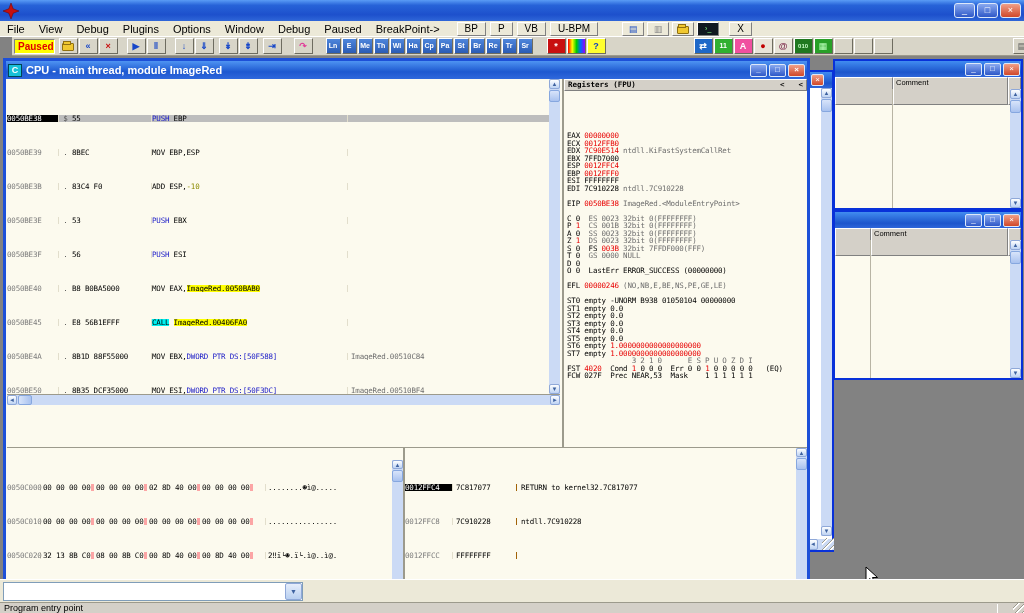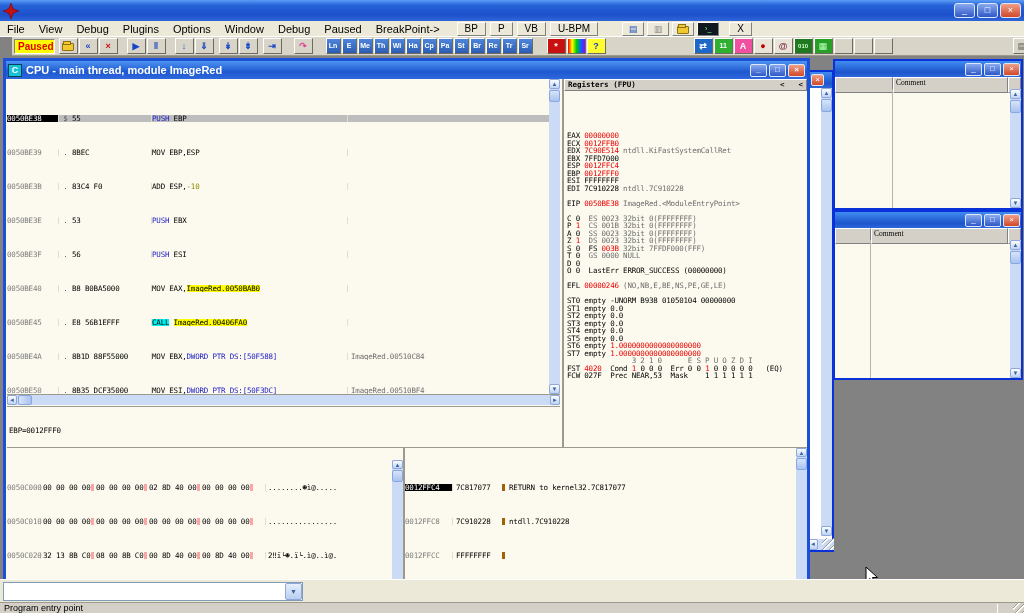--- a/index.html
+++ b/index.html
@@ -37,21 +37,21 @@
   .plug-red{background:#E8E4D8;color:#C00000}
   .plug-spiral{background:#E8E4D8;color:#803050;font-weight:bold}
   .plug-bin{background:#207820;color:#CFC;font-size:6px;font-weight:bold}
   .plug-mem{background:#28A028;color:#BFB}
 
   
   #mdi{left:0;top:56px;width:1024px;height:523px;background:#828282;overflow:hidden}
   .fwin{position:absolute;border:2px solid #0831D9;background:#FCFAEE}
   .ftitle{height:16px;background:linear-gradient(180deg,#418CF0 0%,#1C55CC 70%,#2E66DA 100%);display:flex;align-items:center;justify-content:flex-end;padding:0 1px}
   .fhead{height:12px;background:#D4D0C8;display:flex}
-  .hcell{background:#D4D0C8;border:1px solid;border-color:#FFF #808080 #808080 #FFF;height:16px;line-height:10px;font-size:7.5px;padding-left:2px;font-family:Liberation Serif, serif}
+  .hcell{background:#D4D0C8;border:1px solid;border-color:#FFF #808080 #808080 #FFF;height:28px;line-height:10px;font-size:7.5px;padding-left:2px;font-family:Liberation Sans, sans-serif}
   
   .vsb{position:absolute;width:11px;background:#CBDAF5}
   .hsb{position:absolute;height:11px;background:#CBDAF5}
   .sbtn{position:absolute;background:linear-gradient(#FDFEFF,#BED3F3);border:1px solid #8FA8D8;border-radius:2px;color:#3E62A0;font-size:6px;text-align:center;line-height:8px;overflow:hidden}
   .thm{position:absolute;background:linear-gradient(90deg,#D8E4FA,#A9C2EF);border:1px solid #86A7DF;border-radius:2px}
   .thmh{background:linear-gradient(#D8E4FA,#A9C2EF)}
 
   
   #cpu{left:3px;top:2px;width:807px;height:530px;border:3px solid #1D50D8;background:#FCFAEE;position:absolute;z-index:3}
   #cputitle{position:absolute;left:0;top:0;width:801px;height:18px;background:linear-gradient(180deg,#4E94F2 0%,#1E58D0 60%,#2F68DC 100%);display:flex;align-items:center;padding:0 2px;color:#fff;font-weight:bold;font-size:11px}
@@ -78,21 +78,21 @@
   #dump{position:absolute;left:1px;top:386px;width:396px;height:141px;background:#FCFAEE;border-top:1px solid #9C9A8C;overflow:hidden}
   .xrow{display:flex;height:7px;line-height:7px}
   .xa{width:34px;color:#7C7C7C;border-right:1px solid #E2DECC;flex:none}
   .xh{width:224px;flex:none;overflow:hidden}
   .hxg{display:inline-block;width:53px;border-right:3px solid #fca5a5;vertical-align:top;padding-left:2px}
   .xs{flex:1;border-left:1px solid #E2DECC;padding-left:2px;overflow:hidden}
   #stack{position:absolute;left:397px;top:386px;width:404px;height:141px;background:#FCFAEE;border-top:1px solid #9C9A8C;border-left:2px solid #9C9A8C;overflow:hidden}
   .srow{display:flex;height:7px;line-height:7px}
   .sa{width:48px;color:#7C7C7C;border-right:1px solid #E2DECC;flex:none}
   .sa.sel{background:#000;color:#FFF}
-  .sv{width:52px;border-right:3px solid #a16207;padding-left:3px;flex:none}
+  .sv{width:64px;border-right:1px solid #a16207;padding-left:3px;flex:none}
   .sc{flex:1;padding-left:4px;overflow:hidden}
 
   
   #comborow{left:0;top:579px;width:1024px;height:23px;background:#ECE9D8;border-top:1px solid #FFF;position:absolute}
   #combo{position:absolute;left:3px;top:2px;width:300px;height:19px;background:#FFF;border:1px solid #7F9DB9;display:flex}
   #combobtn{margin-left:auto;width:17px;height:17px;background:linear-gradient(#E6EEFB,#B8CFF0);border:1px solid #8FA8D8;border-radius:2px;color:#3E62A0;font-size:7px;text-align:center;line-height:15px}
   #statusbar{left:0;top:602px;width:1024px;height:11px;background:#D4D0C8;border-top:1px solid #9C9A8C;position:absolute;font-size:9px;line-height:10px;padding-left:4px}
   #statusdiv{position:absolute;left:997px;top:1px;width:1px;height:9px;background:#9C9A8C;border-right:1px solid #FFF}
   .grip{position:absolute;width:12px;height:12px;background:
     repeating-linear-gradient(135deg,transparent 0 3px,#9C9A8C 3px 4px,#FFF 4px 5px)}
@@ -402,23 +402,20 @@
       <div class="sbtn" style="left:0;right:0;top:0;height:10px">▲</div>
       <div class="thm thmh" style="left:0;right:0;top:11px;height:12px"></div>
       <div class="sbtn" style="left:0;right:0;bottom:0;height:10px">▼</div>
     </div>
     <div class="hsb" style="left:1px;top:333px;width:553px;border-top:1px solid #9C9A8C">
       <div class="sbtn" style="left:0;top:0;bottom:0;width:10px">◄</div>
       <div class="thm" style="top:0;bottom:0;left:11px;width:14px"></div>
       <div class="sbtn" style="right:0;top:0;bottom:0;width:10px">►</div>
     </div>
 
-    <div id="info" class="m">
-      <div>EBP=0012FFF0</div>
-    </div>
 
     <div id="regs">
       <div id="regshead">
         <span>Registers (FPU)</span>
         <span style="margin-left:auto;margin-right:14px">&lt;</span>
         <span>&lt;</span>
       </div>
       <div class="m" style="padding-top:14px">
         
       <div class="rl"><span>EAX </span><span class="c-r">00000000</span></div><div class="rl"><span>ECX </span><span class="c-r">0012FFB0</span></div><div class="rl"><span>EDX </span><span class="c-r">7C90E514</span><span class="c-g"> ntdll.KiFastSystemCallRet</span></div><div class="rl"><span>EBX 7FFD7000</span></div><div class="rl"><span>ESP </span><span class="c-r">0012FFC4</span></div><div class="rl"><span>EBP </span><span class="c-r">0012FFF0</span></div><div class="rl"><span>ESI FFFFFFFF</span></div><div class="rl"><span>EDI 7C910228</span><span class="c-g"> ntdll.7C910228</span></div><div class="rl"><span> </span></div><div class="rl"><span>EIP </span><span class="c-r">0050BE38</span><span class="c-g"> ImageRed.&lt;ModuleEntryPoint&gt;</span></div><div class="rl"><span> </span></div><div class="rl"><span>C 0  </span><span class="c-g">ES 0023 32bit 0(FFFFFFFF)</span></div><div class="rl"><span>P </span><span class="c-r">1</span><span>  </span><span class="c-g">CS 001B 32bit 0(FFFFFFFF)</span></div><div class="rl"><span>A 0  </span><span class="c-g">SS 0023 32bit 0(FFFFFFFF)</span></div><div class="rl"><span>Z </span><span class="c-r">1</span><span>  </span><span class="c-g">DS 0023 32bit 0(FFFFFFFF)</span></div><div class="rl"><span>S 0  FS </span><span class="c-r">003B</span><span class="c-g"> 32bit 7FFDF000(FFF)</span></div><div class="rl"><span>T 0  </span><span class="c-g">GS 0000 NULL</span></div><div class="rl"><span>D 0</span></div><div class="rl"><span>O 0  </span><span>LastErr ERROR_SUCCESS (00000000)</span></div><div class="rl"><span> </span></div><div class="rl"><span>EFL </span><span class="c-r">00000246</span><span class="c-g"> (NO,NB,E,BE,NS,PE,GE,LE)</span></div><div class="rl"><span> </span></div><div class="rl"><span>ST0 empty -UNORM B938 01050104 00000000</span></div><div class="rl"><span>ST1 empty 0.0</span></div><div class="rl"><span>ST2 empty 0.0</span></div><div class="rl"><span>ST3 empty 0.0</span></div><div class="rl"><span>ST4 empty 0.0</span></div><div class="rl"><span>ST5 empty 0.0</span></div><div class="rl"><span>ST6 empty </span><span class="c-r">1.0000000000000000000</span></div><div class="rl"><span>ST7 empty </span><span class="c-r">1.0000000000000000000</span></div><div class="rl"><span class="c-g">               3 2 1 0      E S P U O Z D I</span></div><div class="rl"><span>FST </span><span class="c-r">4020</span><span>  Cond </span><span class="c-r">1</span><span> 0 0 0  Err 0 0 </span><span class="c-r">1</span><span> 0 0 0 0 0   (EQ)</span></div><div class="rl"><span>FCW 027F  Prec NEAR,53  Mask    1 1 1 1 1 1</span></div></div>

